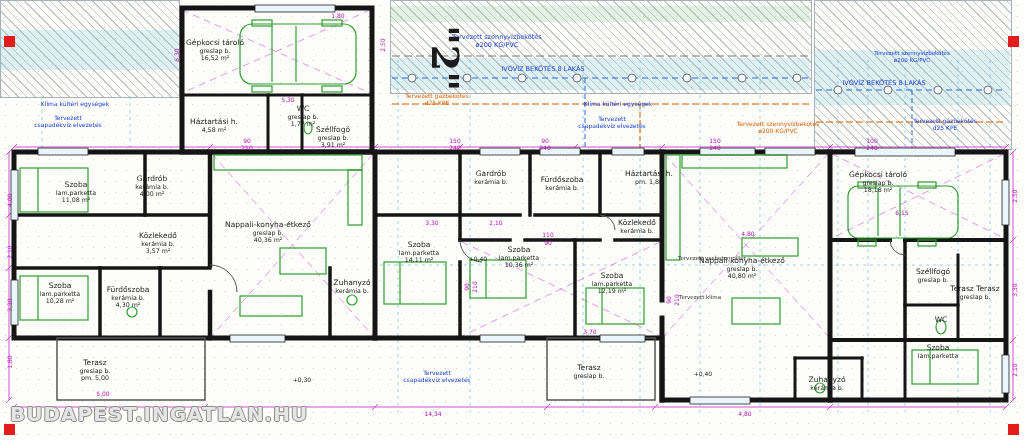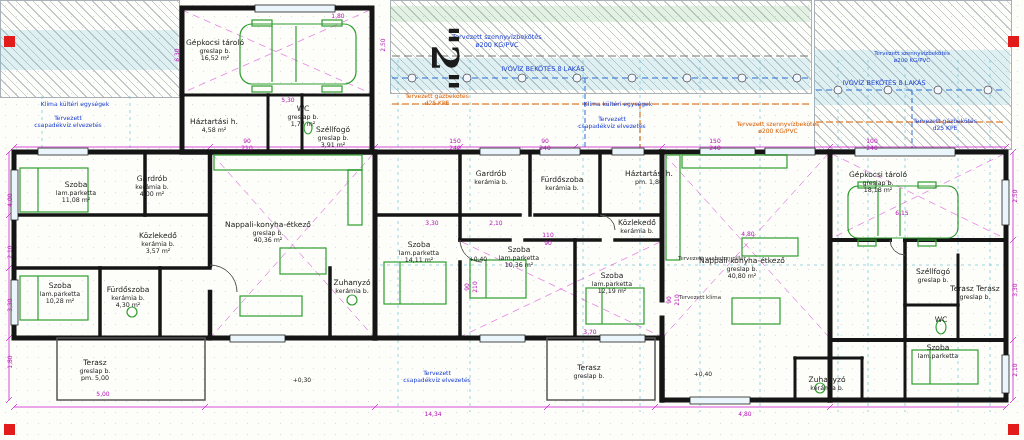--- a/index.html
+++ b/index.html
@@ -450,19 +450,20 @@
       <div class="dim" style="left: 103px; top: 393px;">5,00</div>
       <div class="dim" style="left: 433px; top: 413px;">14,34</div>
       <div class="dim" style="left: 745px; top: 413px;">4,80</div>
       <div class="dim k" style="left: 478px; top: 258px;">+0,40</div>
       <div class="dim k" style="left: 703px; top: 373px;">+0,40</div>
       <div class="dim k" style="left: 302px; top: 379px;">+0,30</div>
     </div>
 
   <div id="plan-mark">"2"</div>
 
+  <div id="watermark">BUDAPEST.INGATLAN.HU</div>
 
   <div class="corner tl"></div>
   <div class="corner tr"></div>
   <div class="corner bl"></div>
   <div class="corner br"></div>
 
 </div>
 
 </body></html>

